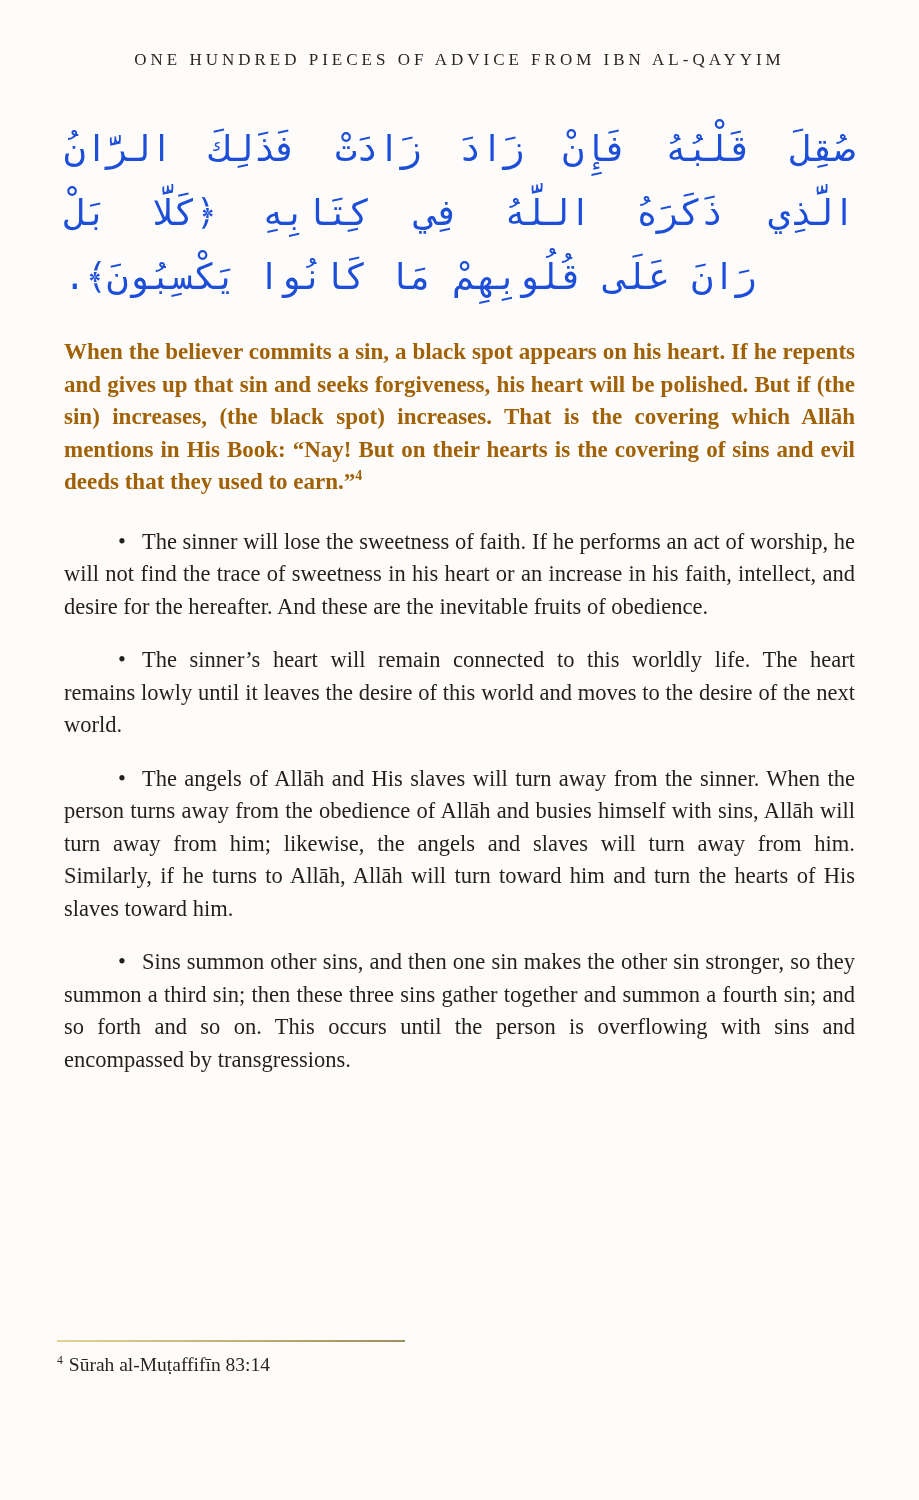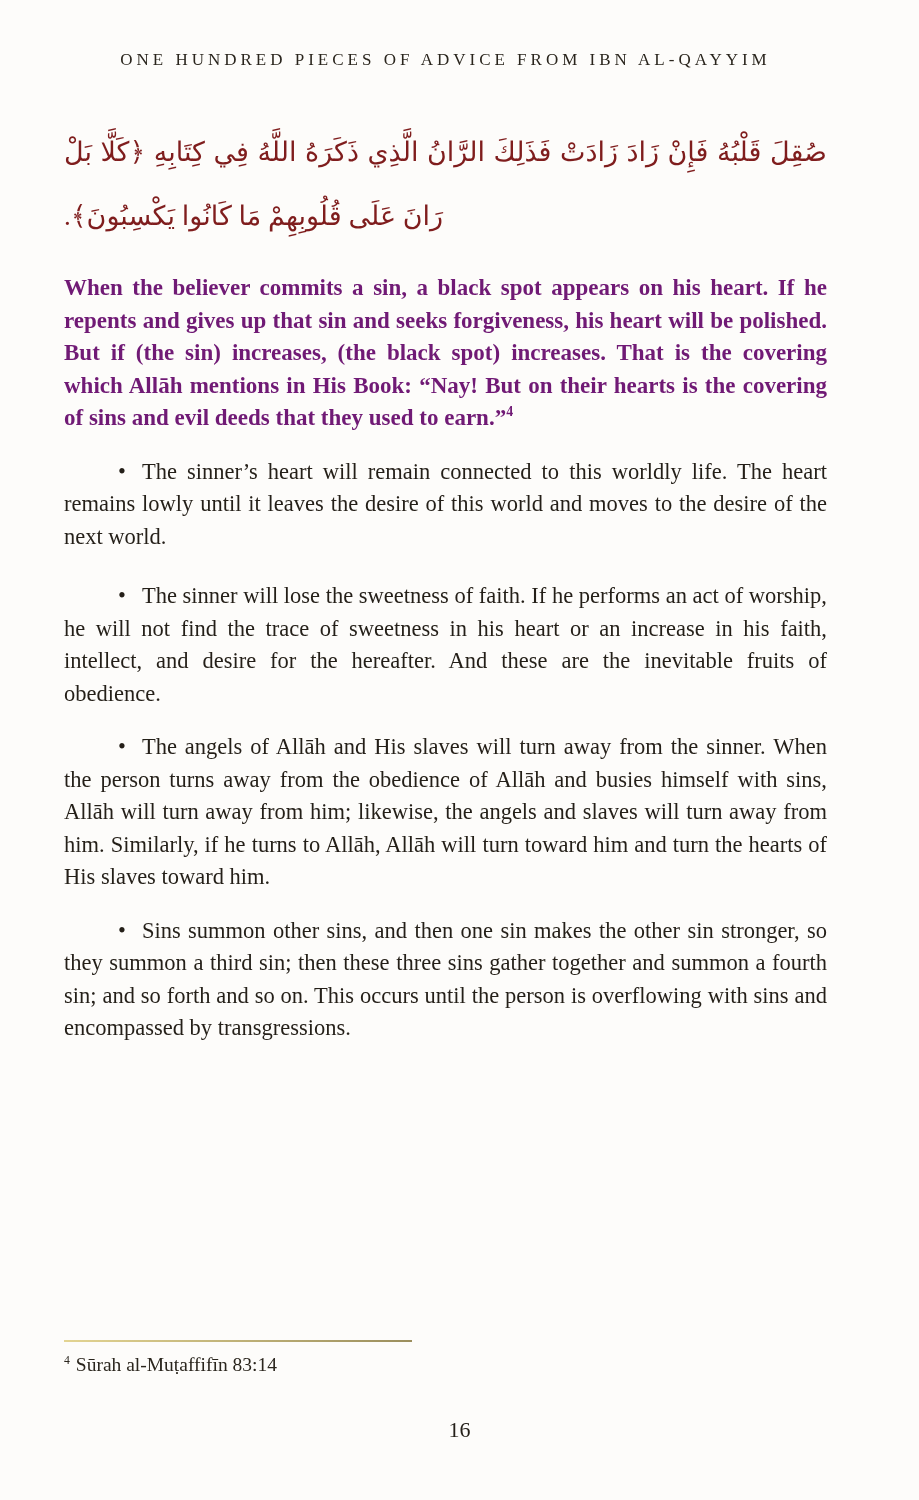--- a/index.html
+++ b/index.html
@@ -7,80 +7,80 @@
     padding: 0;
     background: #e9e7e2;
   }
   .page {
     position: relative;
     width: 919px;
     height: 1500px;
     margin: 0 auto;
     background: #fdfcfa;
     box-sizing: border-box;
-    padding: 50px 92px 0 64px;
+    padding: 50px 64px 0 64px;
     overflow: hidden;
     color: #241f18;
     font-family: "Liberation Serif", "DejaVu Serif", serif;
   }
   .running-head {
     margin: 0;
     font-size: 17px;
     font-weight: normal;
     letter-spacing: 0.235em;
     text-align: center;
     color: #2a251d;
     white-space: nowrap;
   }
   .arabic-block {
     direction: rtl;
     margin-top: 50px;
-    font-family: Liberation Serif, serif;
-    font-size: 27px;
+    font-family: Liberation Mono, monospace;
+    font-size: 36px;
     line-height: 64px;
-    color: #7f1d1d;
+    color: #1d4ed8;
   }
   .ar-line1 {
     text-align: justify;
     text-align-last: justify;
   }
   .ar-line2 {
     text-align: left;
   }
   .para {
     margin: 0;
     font-size: 22.5px;
     line-height: 32.5px;
     text-align: justify;
     color: #241f18;
   }
   .trans {
     margin-top: 24px;
     font-weight: bold;
     font-size: 23px;
-    color: #701a75;
+    color: #a16207;
   }
   .bullet {
     text-indent: 54px;
     margin-top: 21px;
   }
   .first-bullet { margin-top: 27px; }
   .plain-para { margin-top: 25px; }
   .bullet-glyph {
     display: inline;
     margin-right: 16px;
   }
   sup.ref {
     font-size: 60%;
     line-height: 0;
     vertical-align: super;
   }
   .footnote-area {
     position: absolute;
-    left: 64px;
+    left: 57px;
     top: 1340px;
     width: 791px;
   }
   .footnote-rule {
     width: 348px;
     height: 2px;
     background: linear-gradient(to right, #e3d492, #9b8e5d);
     border: none;
     margin: 0;
   }
@@ -108,30 +108,29 @@
 
   <h1 class="running-head">ONE HUNDRED PIECES OF ADVICE FROM IBN AL-QAYYIM</h1>
 
   <div class="arabic-block">
     <div class="ar-line1">صُقِلَ قَلْبُهُ فَإِنْ زَادَ زَادَتْ فَذَلِكَ الرَّانُ الَّذِي ذَكَرَهُ اللَّهُ فِي كِتَابِهِ ﴿كَلَّا بَلْ</div>
     <div class="ar-line2">رَانَ عَلَى قُلُوبِهِمْ مَا كَانُوا يَكْسِبُونَ﴾.</div>
   </div>
 
   <p class="para trans"><span>When the believer commits a sin, a black spot appears on his heart. If he repents and gives up that sin and seeks forgiveness, his heart will be polished. But if (the sin) increases, (the black spot) increases. That is the covering which Allāh mentions in His Book: “Nay! But on their hearts is the covering of sins and evil deeds that they used to earn.”</span><sup class="ref">4</sup></p>
 
+  <p class="para bullet first-bullet"><span class="bullet-glyph">•</span><span>The sinner will lose the sweetness of faith. If he performs an act of worship, he will not find the trace of sweetness in his heart or an increase in his faith, intellect, and desire for the hereafter. And these are the inevitable fruits of obedience.</span></p>
+
   <p class="para bullet"><span class="bullet-glyph">•</span><span>The sinner’s heart will remain connected to this worldly life. The heart remains lowly until it leaves the desire of this world and moves to the desire of the next world.</span></p>
-
-  <p class="para bullet first-bullet"><span class="bullet-glyph">•</span><span>The sinner will lose the sweetness of faith. If he performs an act of worship, he will not find the trace of sweetness in his heart or an increase in his faith, intellect, and desire for the hereafter. And these are the inevitable fruits of obedience.</span></p>
 
   <p class="para bullet"><span class="bullet-glyph">•</span><span>The angels of Allāh and His slaves will turn away from the sinner. When the person turns away from the obedience of Allāh and busies himself with sins, Allāh will turn away from him; likewise, the angels and slaves will turn away from him. Similarly, if he turns to Allāh, Allāh will turn toward him and turn the hearts of His slaves toward him.</span></p>
 
   <p class="para bullet"><span class="bullet-glyph">•</span><span>Sins summon other sins, and then one sin makes the other sin stronger, so they summon a third sin; then these three sins gather together and summon a fourth sin; and so forth and so on. This occurs until the person is overflowing with sins and encompassed by transgressions.</span></p>
 
 
 
   <div class="footnote-area">
     <div class="footnote-rule"></div>
     <p class="footnote-text"><sup class="ref">4</sup><span class="fn-label">Sūrah al-Muṭaffifīn 83:14</span></p>
   </div>
 
-  <div class="page-number">16</div>
 
 </div>
 
 </body></html>

